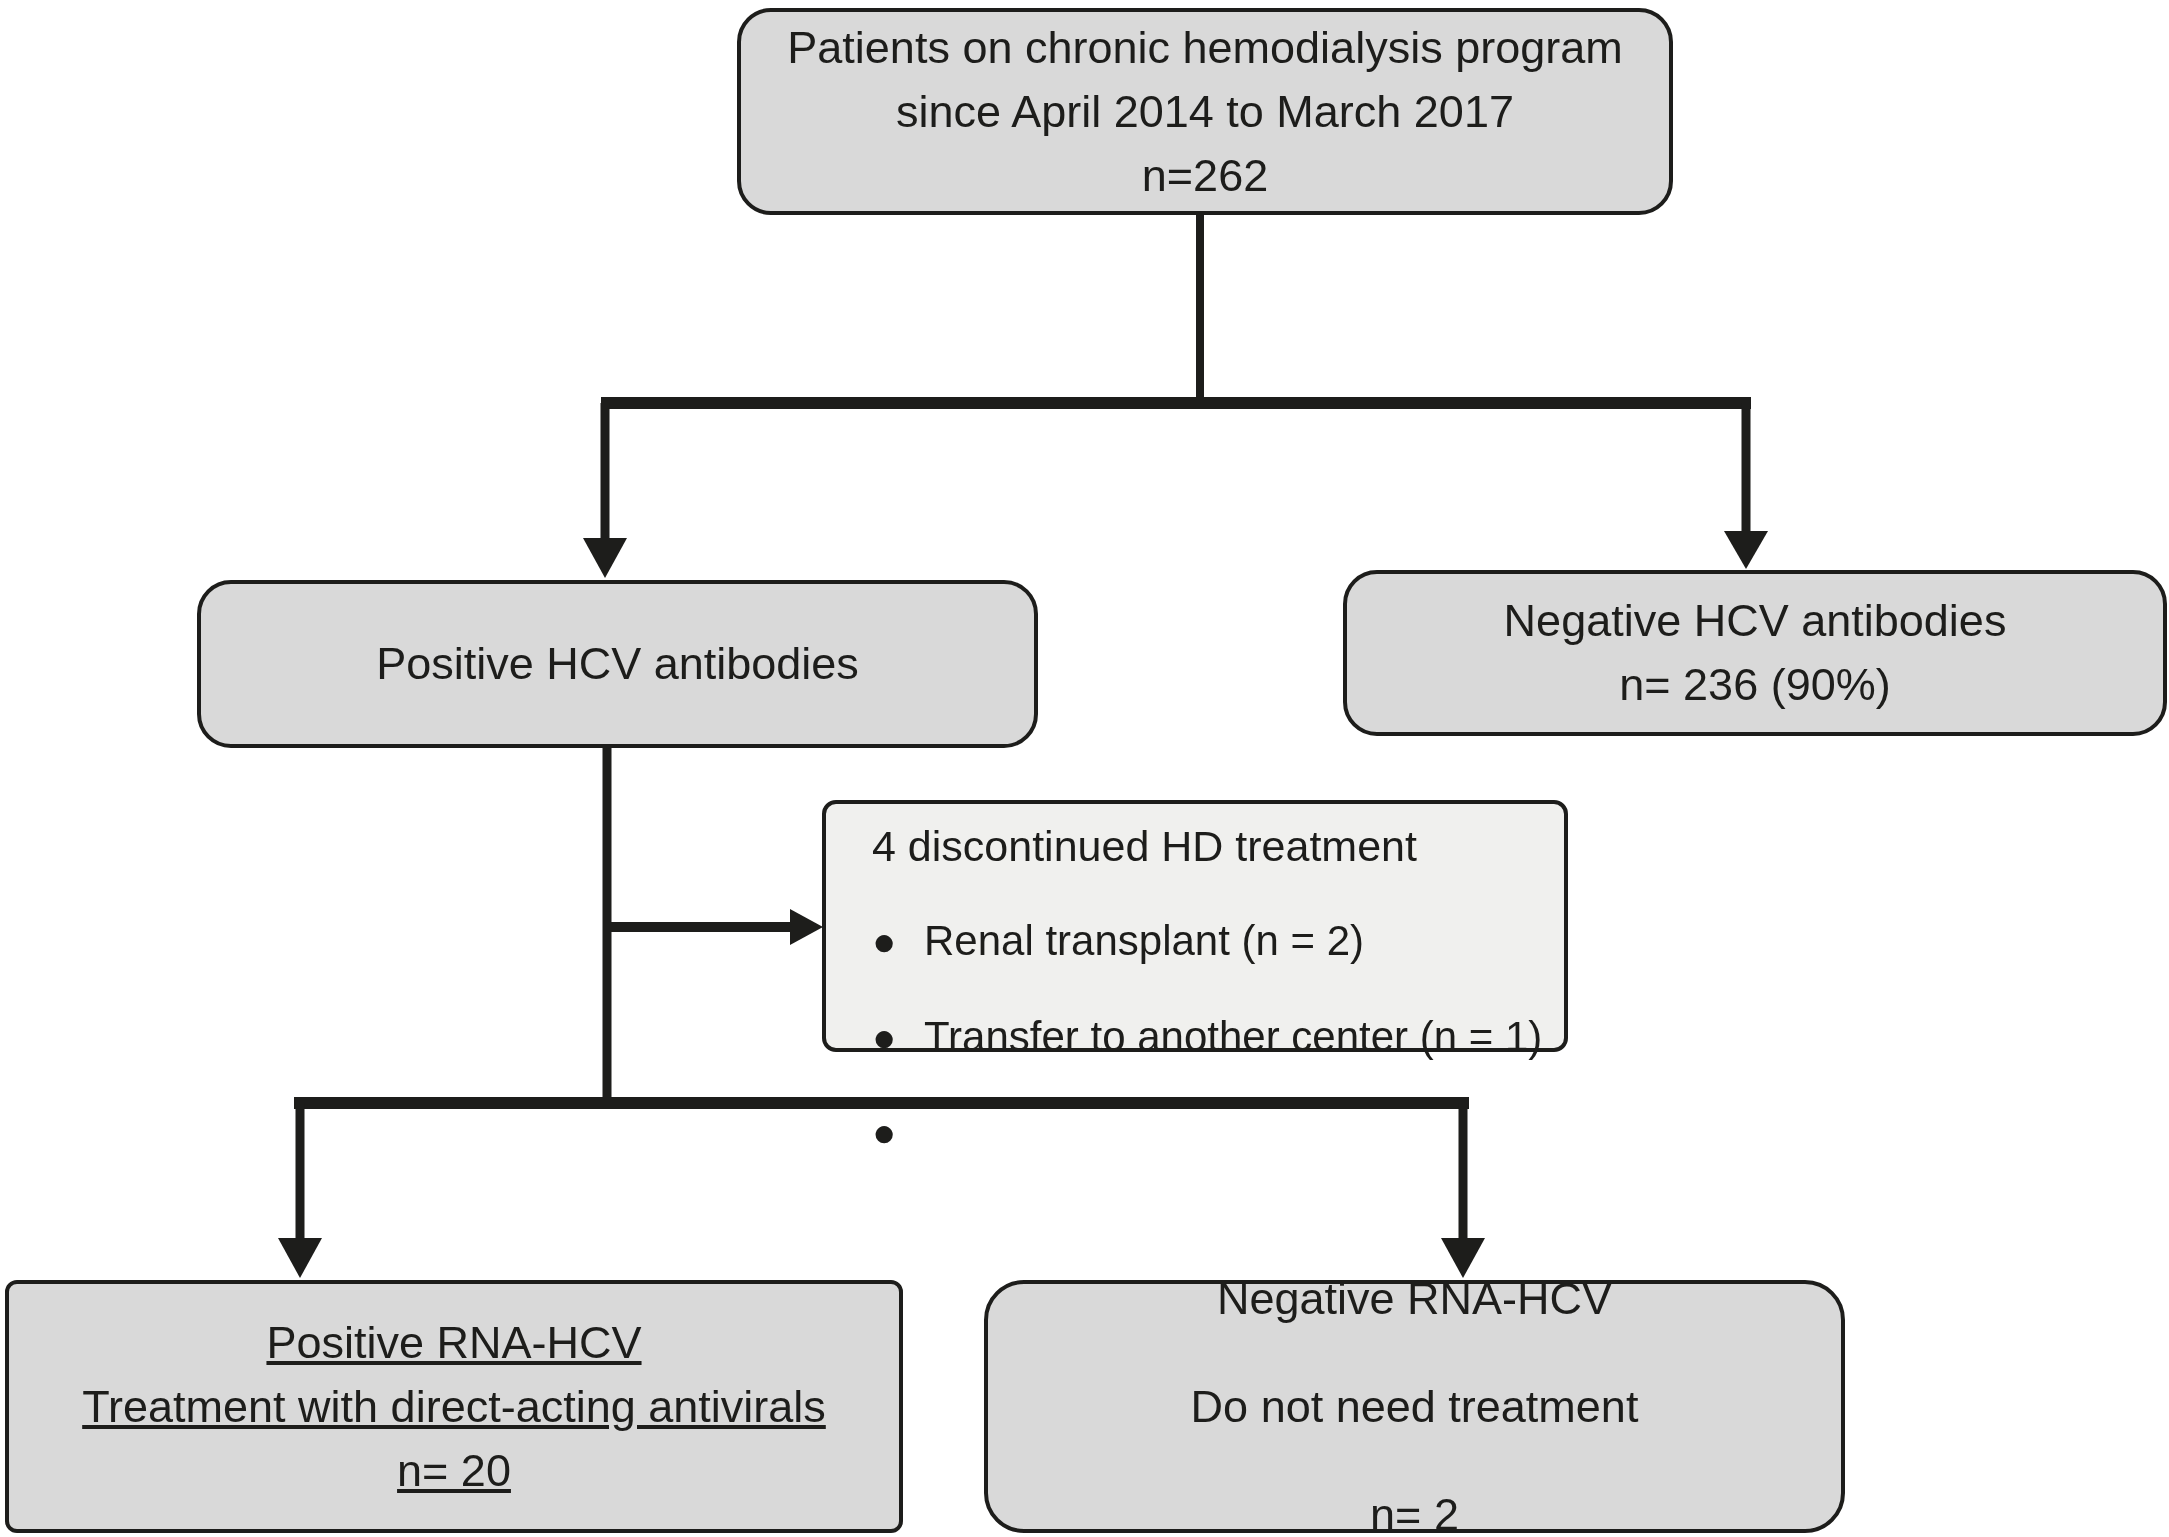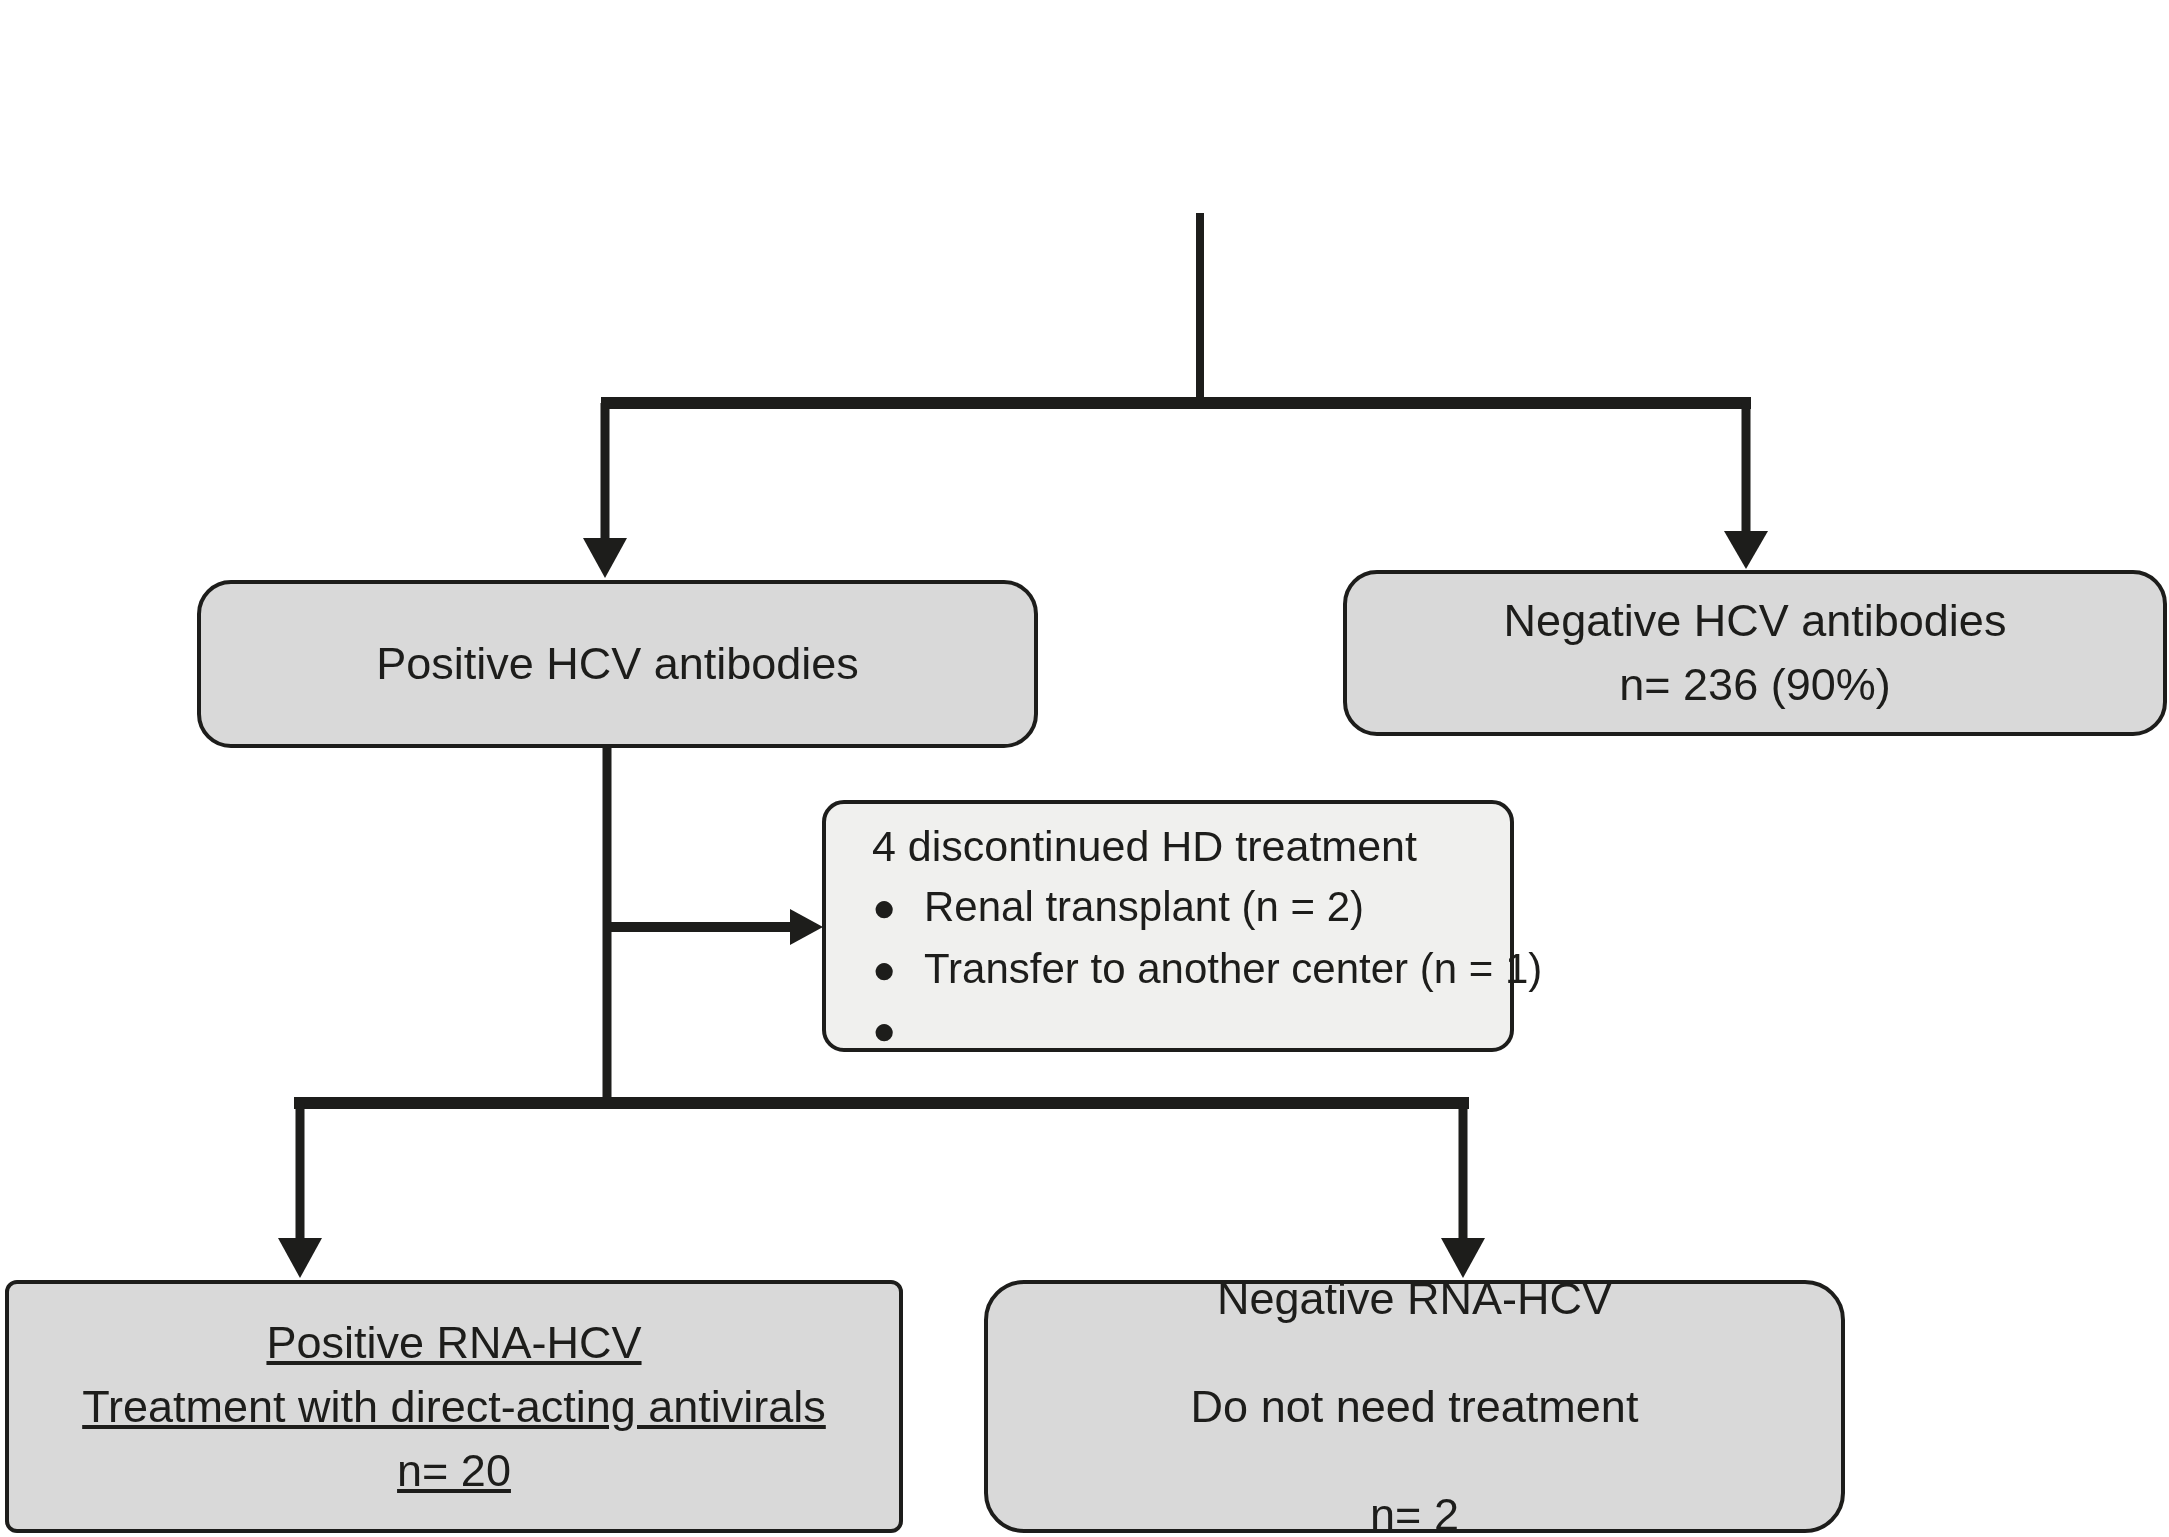--- a/index.html
+++ b/index.html
@@ -39,29 +39,30 @@
   }
   .node .line { display: block; white-space: nowrap; }
 
   #node-population   { left: 737px;  top: 8px;    width: 936px; height: 207px; }
   #node-positive-ab  { left: 197px;  top: 580px;  width: 841px; height: 168px; }
   #node-negative-ab  { left: 1343px; top: 570px;  width: 824px; height: 166px; }
   #node-positive-rna { left: 5px;    top: 1280px; width: 898px; height: 253px; border-radius: 12px; text-decoration: underline; }
   #node-negative-rna { left: 984px;  top: 1280px; width: 861px; height: 253px; border-radius: 40px; gap: 44px; }
 
   #node-discontinued {
-    left: 822px; top: 800px; width: 692px; height: 252px;
+    left: 822px; top: 800px; width: 746px; height: 252px;
     background: var(--note-fill, #f0f0ee);
-    border-radius: 22px;
+    border-radius: 14px;
     justify-content: flex-start;
     align-items: stretch;
     text-align: left;
     font-size: 42px;
     line-height: 58px;
     padding: 12px 20px 8px 46px;
+    gap: 34px;
   }
   #node-discontinued .note-title {
     font-size: 43px;
     line-height: 60px;
     white-space: nowrap;
   }
   .bullet-row {
     display: flex;
     align-items: baseline;
     line-height: 61px;
@@ -97,20 +98,25 @@
 
     <line x1="294" y1="1103" x2="1469" y2="1103" stroke="currentColor" stroke-width="12"></line>
 
     <line x1="300" y1="1103" x2="300" y2="1240" stroke="currentColor" stroke-width="9"></line>
     <polygon points="278,1238 322,1238 300,1278" fill="currentColor"></polygon>
 
     <line x1="1463" y1="1103" x2="1463" y2="1240" stroke="currentColor" stroke-width="9"></line>
     <polygon points="1441,1238 1485,1238 1463,1278" fill="currentColor"></polygon>
   </svg>
 
+  <div class="node" id="node-population">
+    <span class="line">Patients on chronic hemodialysis program</span>
+    <span class="line">since April 2014 to March 2017</span>
+    <span class="line">n=262</span>
+  </div>
 
   <div class="node" id="node-positive-ab">
     <span class="line">Positive HCV antibodies</span>
   </div>
 
   <div class="node" id="node-negative-ab">
     <span class="line">Negative HCV antibodies</span>
     <span class="line">n= 236 (90%)</span>
   </div>
 

